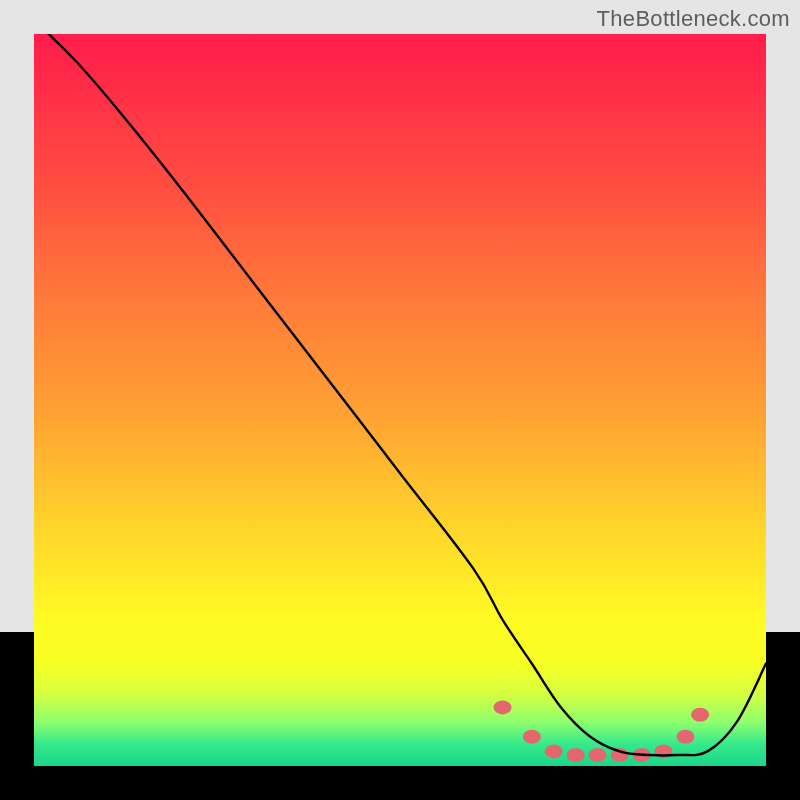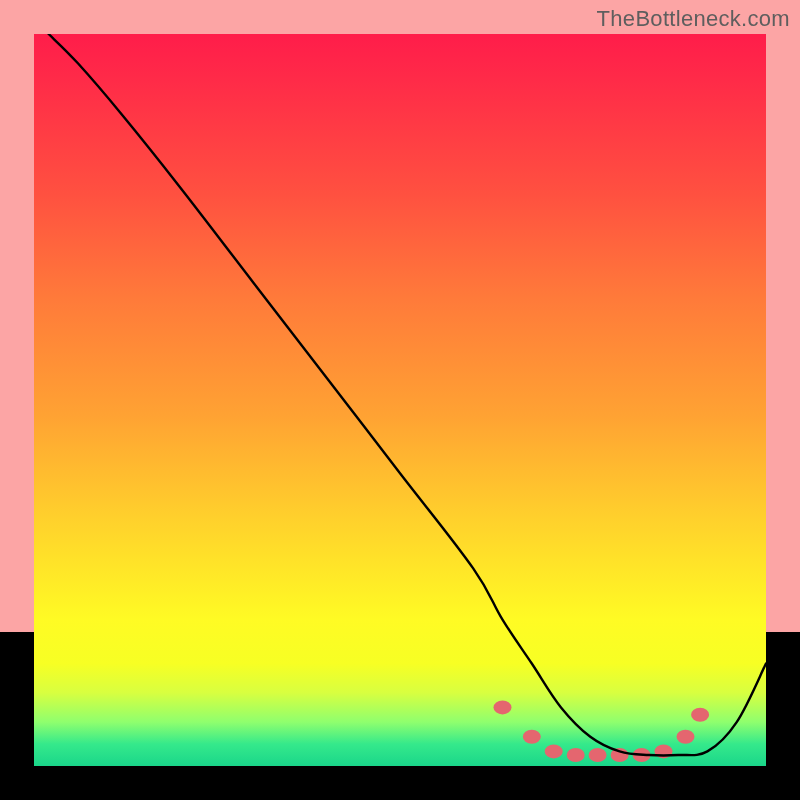--- a/index.html
+++ b/index.html
@@ -8,21 +8,21 @@
     width: 800px;
     height: 800px;
     overflow: hidden;
     background: #000;
     font-family: Arial, Helvetica, sans-serif;
   }
   .frame {
     position: relative;
     width: 800px;
     height: 632px;
-    background: #fca5a5;
+    background: #e5e5e5;
   }
   .watermark {
     position: absolute;
     top: 6px;
     right: 10px;
     color: #5e5e5e;
     font-size: 22px;
     font-weight: 500;
     letter-spacing: 0.3px;
     z-index: 10;

